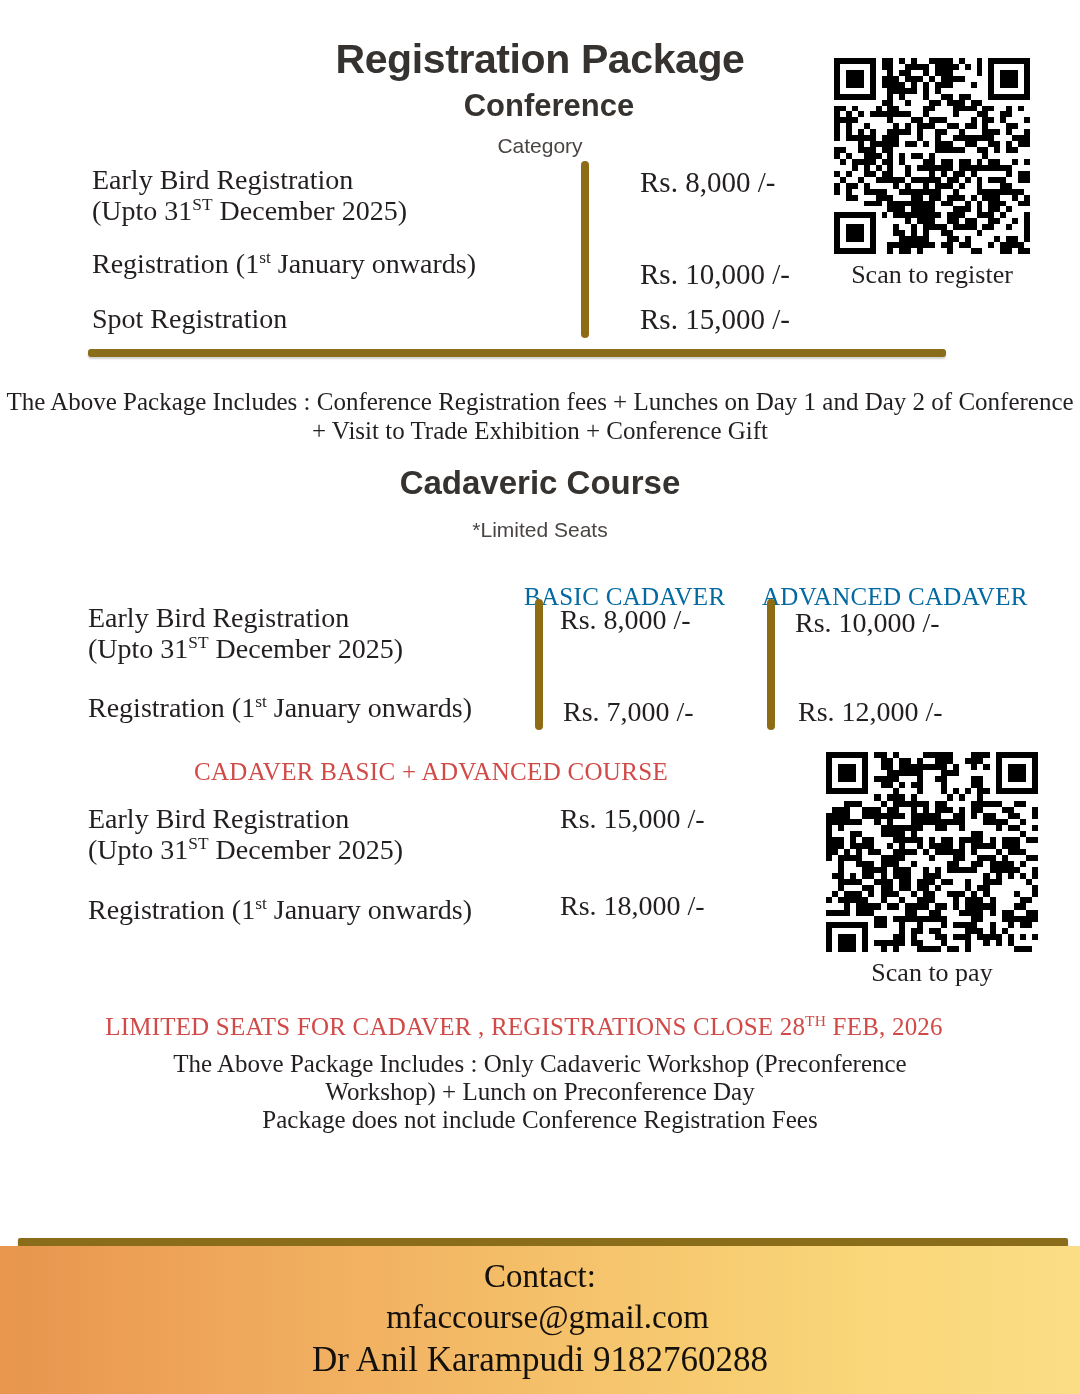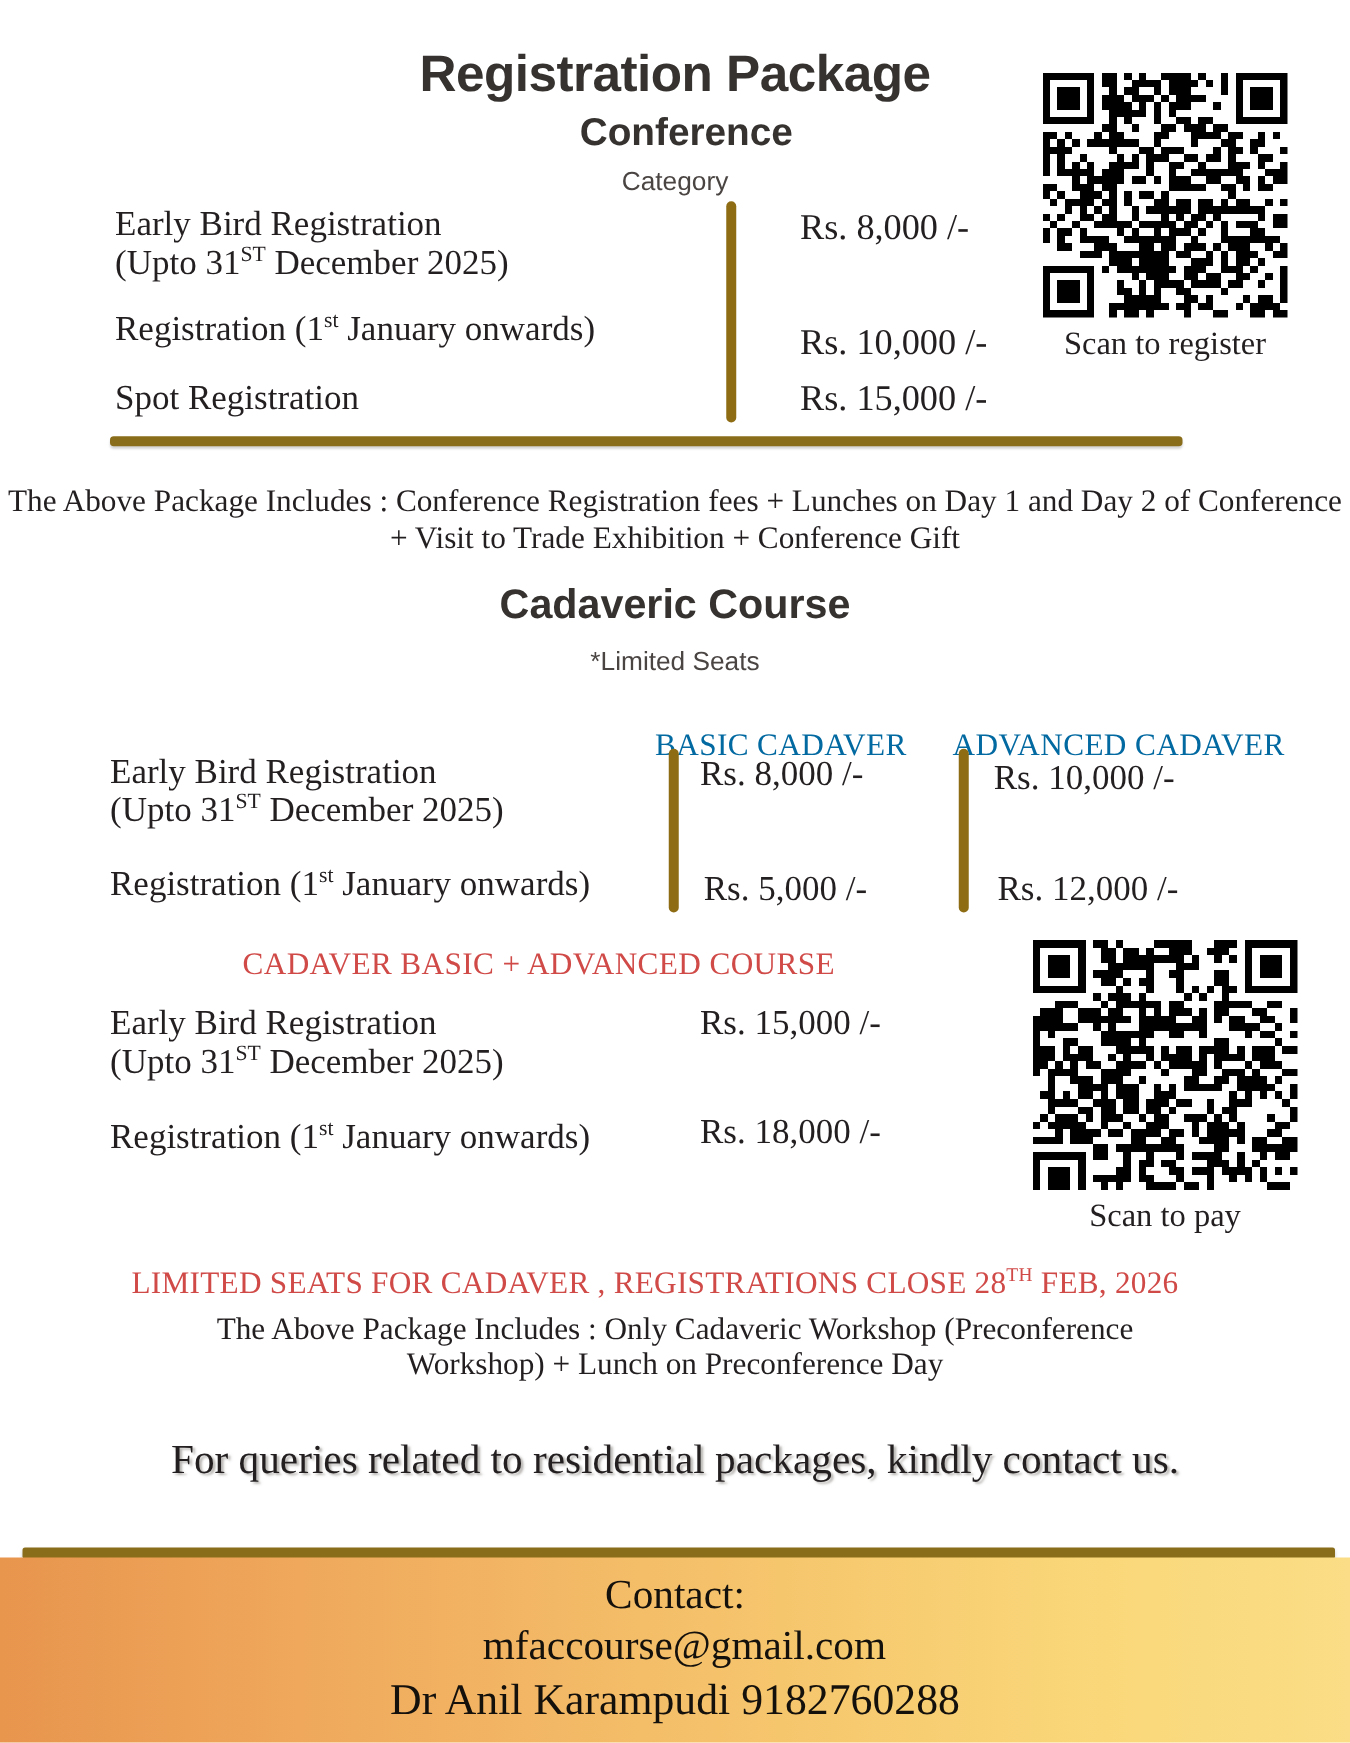--- a/index.html
+++ b/index.html
@@ -205,21 +205,21 @@
   <div class="cad-label" style="top:602px;">
     <span>Early Bird Registration</span><br>
     <span><span>(Upto 31</span><sup>ST</sup><span> December 2025)</span></span>
   </div>
   <div class="cad-price" style="left:560px;top:604px;">Rs. 8,000 /-</div>
   <div class="cad-price" style="left:795px;top:607px;">Rs. 10,000 /-</div>
 
   <div class="cad-label" style="top:692px;">
     <span>Registration (1</span><sup>st</sup><span> January onwards)</span>
   </div>
-  <div class="cad-price" style="left:563px;top:696px;">Rs. 5,000 /-</div>
+  <div class="cad-price" style="left:563px;top:696px;">Rs. 7,000 /-</div>
   <div class="cad-price" style="left:798px;top:696px;">Rs. 12,000 /-</div>
 
   <div class="comb-head">CADAVER BASIC + ADVANCED COURSE</div>
 
   <div class="comb-label" style="top:803px;">
     <span>Early Bird Registration</span><br>
     <span><span>(Upto 31</span><sup>ST</sup><span> December 2025)</span></span>
   </div>
   <div class="comb-price" style="top:803px;">Rs. 15,000 /-</div>
 
@@ -236,23 +236,23 @@
     <div class="qr-cap">Scan to pay</div>
   </div>
 
   <div class="limited">
     <span>LIMITED SEATS FOR CADAVER , REGISTRATIONS CLOSE 28</span><sup>TH</sup><span> FEB, 2026</span>
   </div>
 
   <div class="note-cad">
     <span>The Above Package Includes : Only Cadaveric Workshop (Preconference</span><br>
     <span>Workshop) + Lunch on Preconference Day</span><br>
-  </div>
-
-  <div class="queries">For queries related to residential packages, kindly contact us.</div>
+    <span>Package does not include Conference Registration Fees</span>
+  </div>
+
 
   <div class="foot-bar"></div>
   <div class="footer"></div>
   <div class="foot-text">
     <div class="foot-l1">Contact:</div>
     <div class="foot-l2">mfaccourse@gmail.com</div>
     <div class="foot-l3">Dr Anil Karampudi 9182760288</div>
   </div>
 
 </div>

